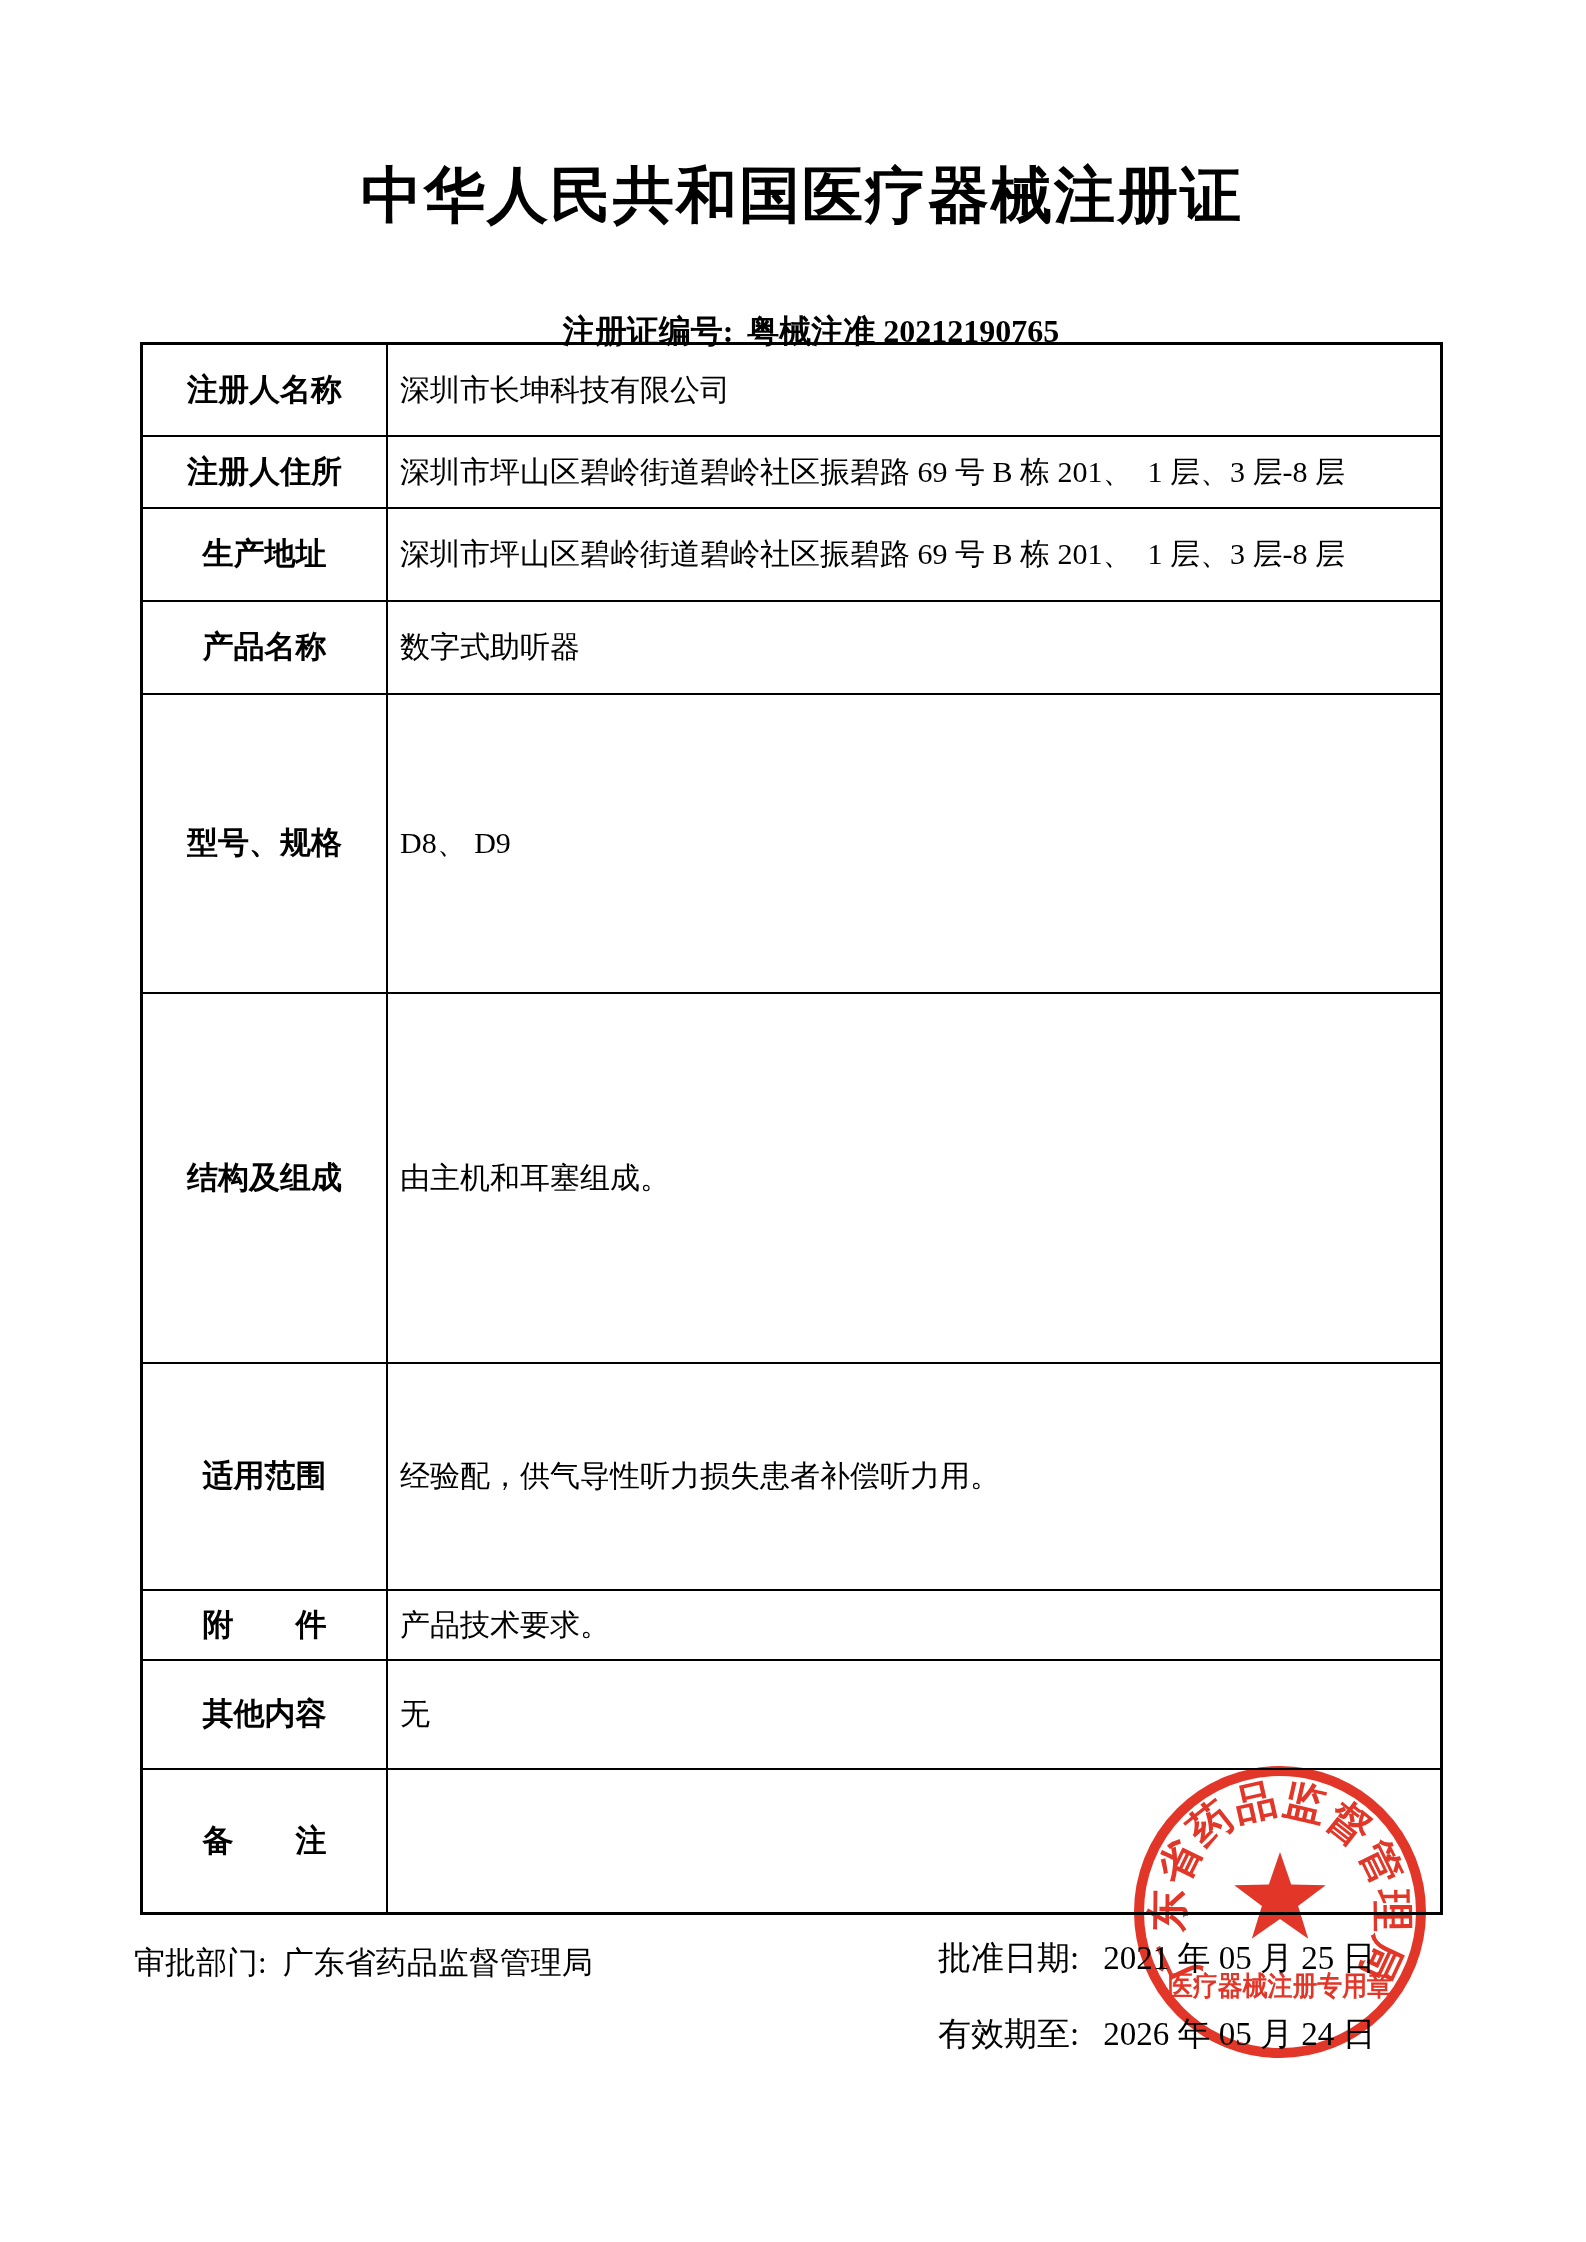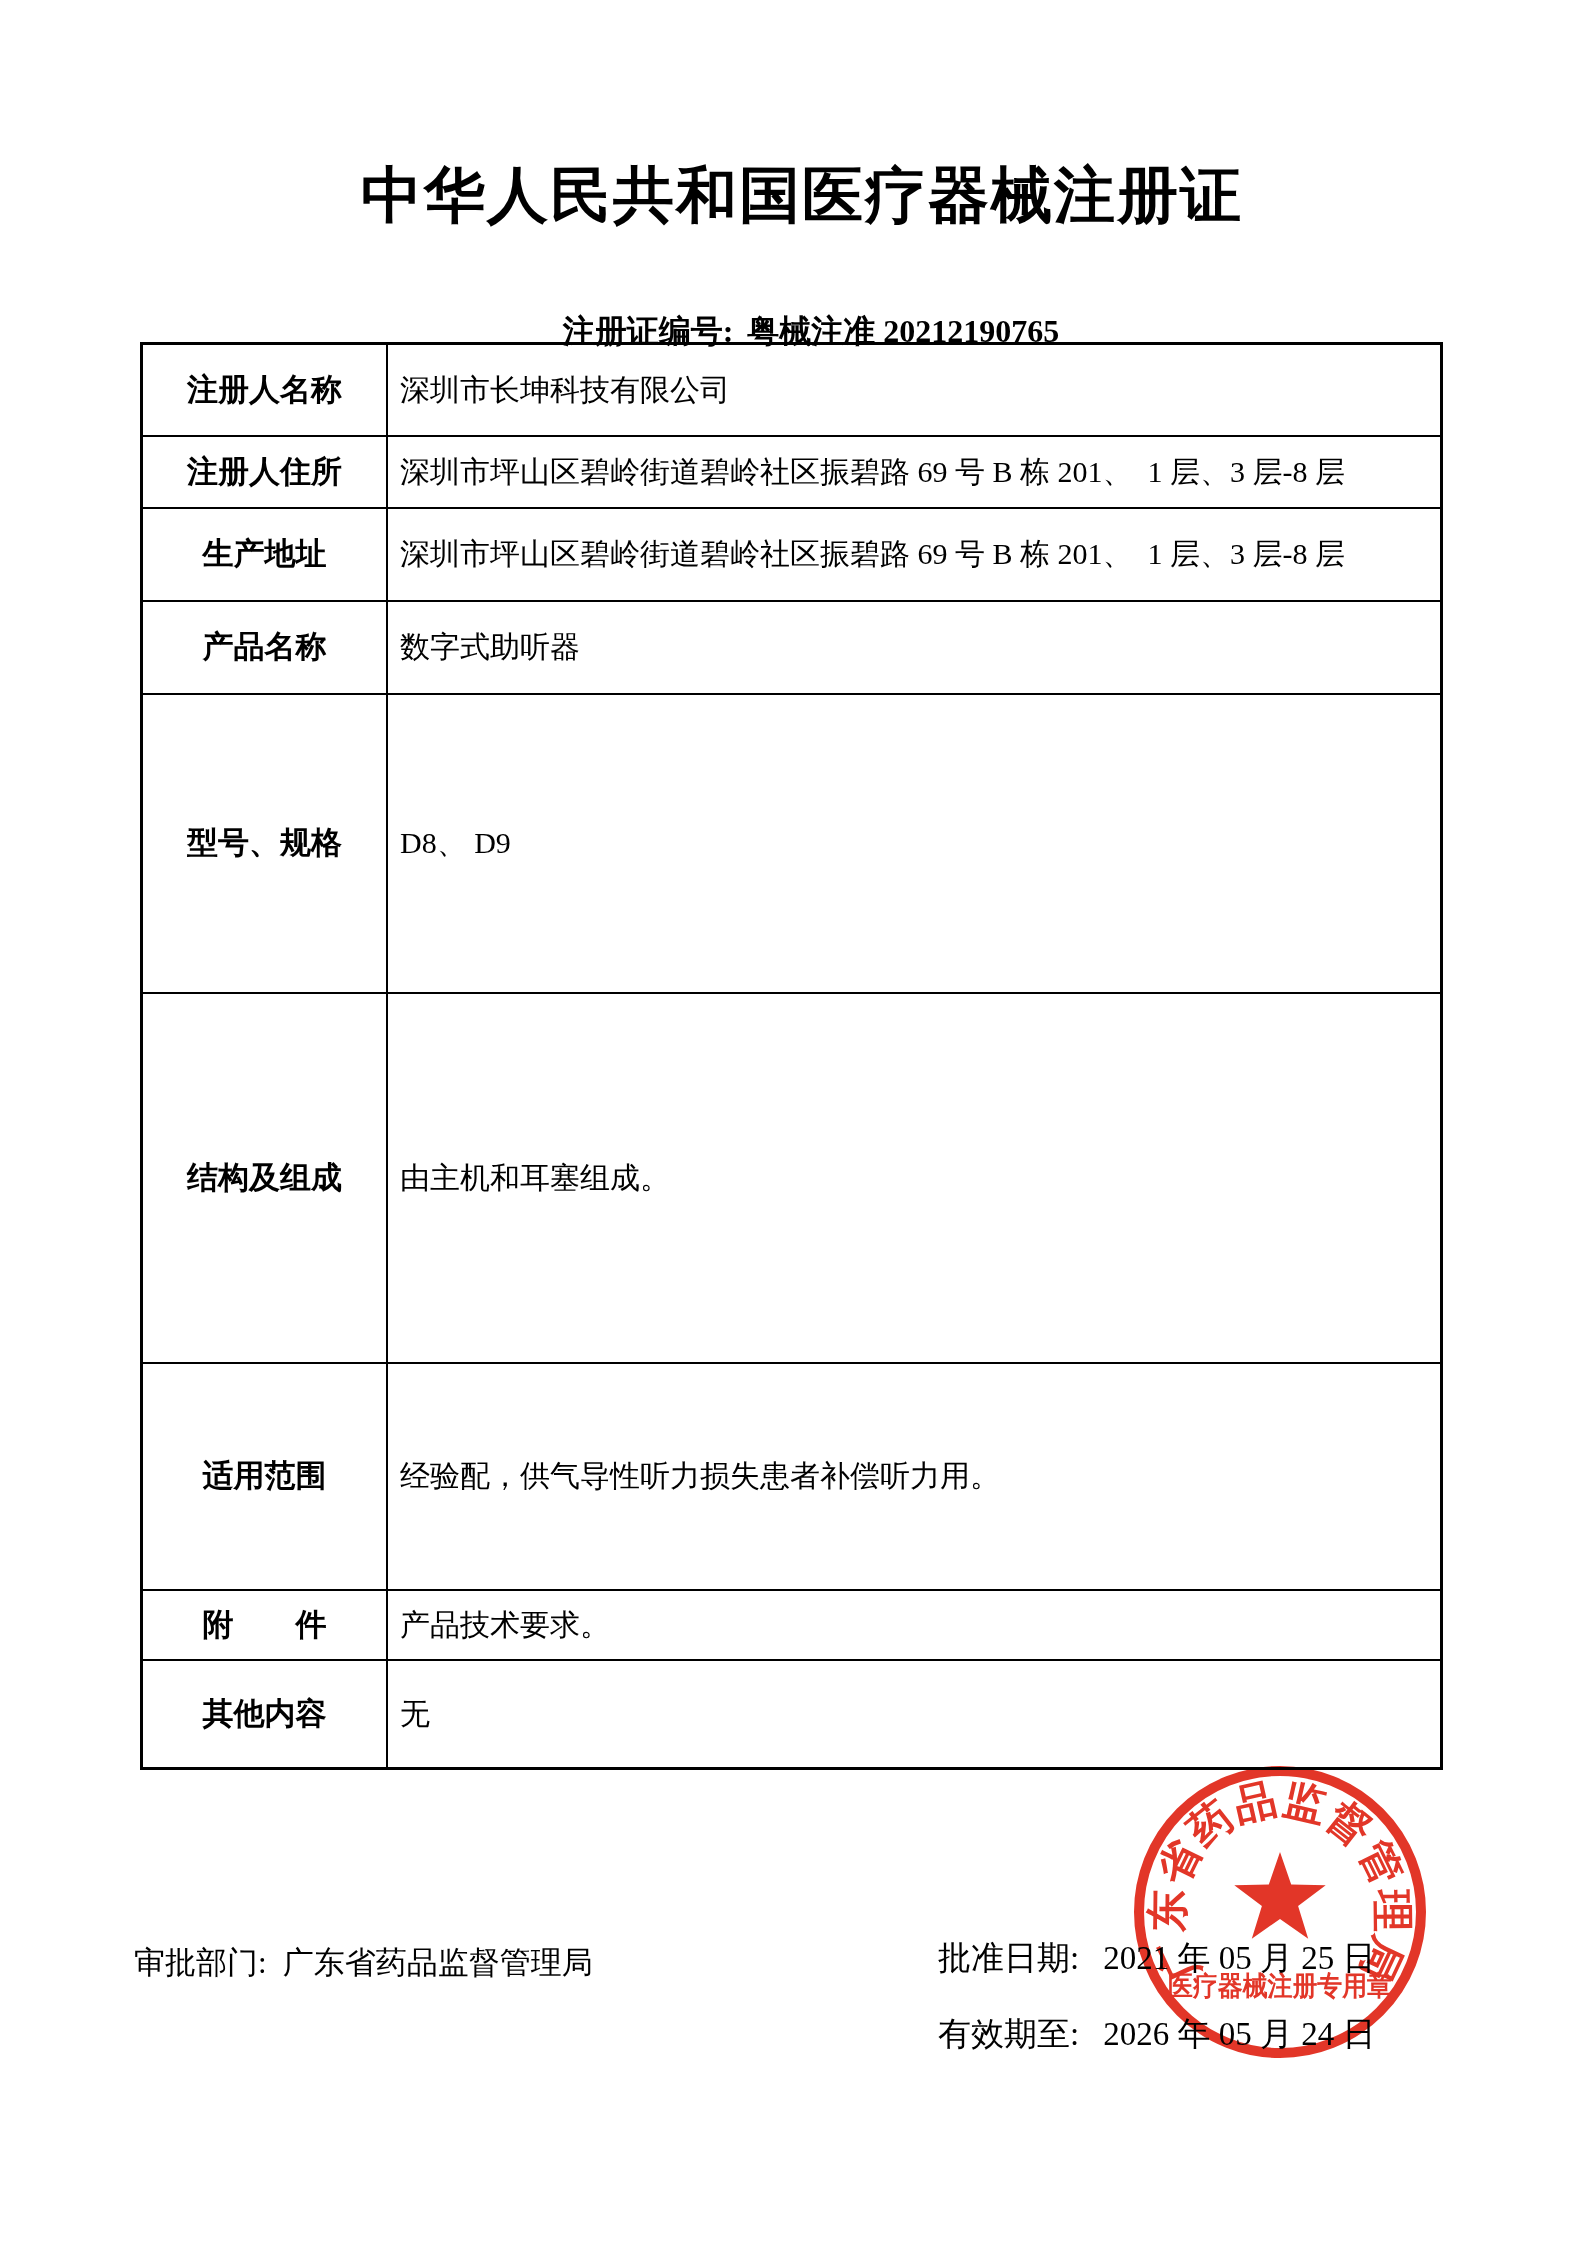--- a/index.html
+++ b/index.html
@@ -128,20 +128,24 @@
       <td class="value">经验配，供气导性听力损失患者补偿听力用。</td>
     </tr>
     <tr class="r8">
       <td class="label">附　　件</td>
       <td class="value">产品技术要求。</td>
     </tr>
     <tr class="r9">
       <td class="label">其他内容</td>
       <td class="value">无</td>
     </tr>
+    <tr class="r10">
+      <td class="label">备　　注</td>
+      <td class="value"></td>
+    </tr>
   </tbody>
 </table>
 
 <div class="footer-line dept">
   <span class="lbl">审批部门:</span><span>广东省药品监督管理局</span>
 </div>
 
 <div class="footer-line approval-date">
   <span class="lbl">批准日期:</span><span>2021 年 05 月 25 日</span>
 </div>

